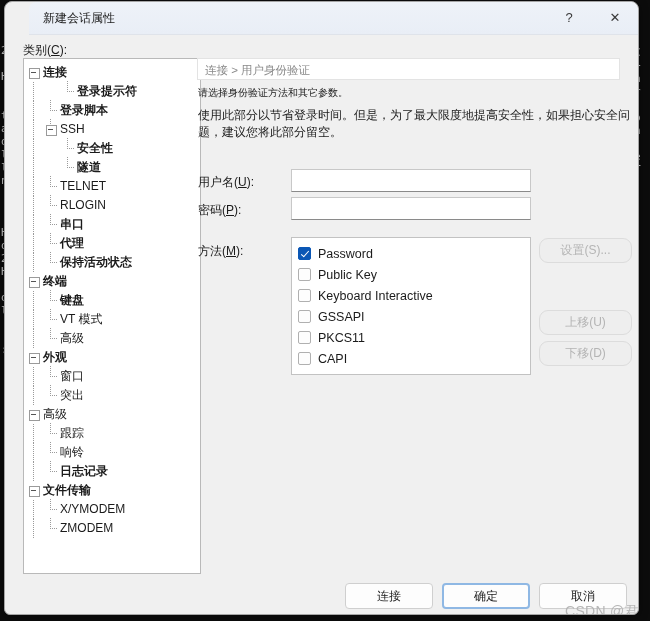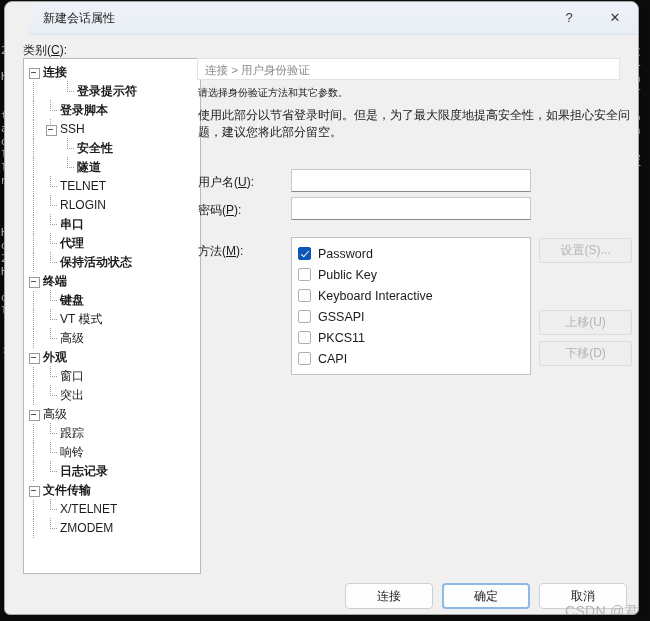--- a/index.html
+++ b/index.html
@@ -267,21 +267,21 @@
     transform: rotate(42deg);
   }
 
   .sidebtn {
     position: absolute;
     left: 534px;
     width: 93px;
     height: 25px;
     background: #eeeeee;
     border: 1px solid #dcdcdc;
-    border-radius: 2px;
+    border-radius: 9px;
     font-size: 12px;
     color: #b4b4b4;
     display: flex;
     align-items: center;
     justify-content: center;
     box-sizing: border-box;
   }
   #settings-button { top: 236px; }
   #moveup-button   { top: 308px; }
   #movedown-button { top: 339px; }
@@ -391,21 +391,21 @@
         <div class="tnode d1"><div class="vline" style="left: 9px; top: 0px; height: 19px;"></div><div class="elbow" style="left: 26px; top: -1px; width: 6px; height: 10px;"></div><span class="tlabel">VT 模式</span></div>
         <div class="tnode d1"><div class="vline" style="left: 9px; top: 0px; height: 19px;"></div><div class="elbow" style="left: 26px; top: -1px; width: 6px; height: 10px;"></div><span class="tlabel">高级</span></div>
         <div class="tnode d0 bold"><div class="toggler" style="left: 5px;"></div><span class="tlabel">外观</span></div>
         <div class="tnode d1"><div class="vline" style="left: 9px; top: 0px; height: 19px;"></div><div class="elbow" style="left: 26px; top: -1px; width: 6px; height: 10px;"></div><span class="tlabel">窗口</span></div>
         <div class="tnode d1"><div class="vline" style="left: 9px; top: 0px; height: 19px;"></div><div class="elbow" style="left: 26px; top: -1px; width: 6px; height: 10px;"></div><span class="tlabel">突出</span></div>
         <div class="tnode d0"><div class="toggler" style="left: 5px;"></div><span class="tlabel">高级</span></div>
         <div class="tnode d1"><div class="vline" style="left: 9px; top: 0px; height: 19px;"></div><div class="elbow" style="left: 26px; top: -1px; width: 6px; height: 10px;"></div><span class="tlabel">跟踪</span></div>
         <div class="tnode d1"><div class="vline" style="left: 9px; top: 0px; height: 19px;"></div><div class="elbow" style="left: 26px; top: -1px; width: 6px; height: 10px;"></div><span class="tlabel">响铃</span></div>
         <div class="tnode d1 bold"><div class="vline" style="left: 9px; top: 0px; height: 19px;"></div><div class="elbow" style="left: 26px; top: -1px; width: 6px; height: 10px;"></div><span class="tlabel">日志记录</span></div>
         <div class="tnode d0 bold"><div class="toggler" style="left: 5px;"></div><span class="tlabel">文件传输</span></div>
-        <div class="tnode d1"><div class="vline" style="left: 9px; top: 0px; height: 19px;"></div><div class="elbow" style="left: 26px; top: -1px; width: 6px; height: 10px;"></div><span class="tlabel">X/TELNET</span></div>
+        <div class="tnode d1"><div class="vline" style="left: 9px; top: 0px; height: 19px;"></div><div class="elbow" style="left: 26px; top: -1px; width: 6px; height: 10px;"></div><span class="tlabel">X/YMODEM</span></div>
         <div class="tnode d1"><div class="vline" style="left: 9px; top: 0px; height: 19px;"></div><div class="elbow" style="left: 26px; top: -1px; width: 6px; height: 10px;"></div><span class="tlabel">ZMODEM</span></div>
       </div>
   </div>
 
   <div id="breadcrumb">连接 &gt; 用户身份验证</div>
 
   <div id="desc-1">请选择身份验证方法和其它参数。</div>
   <div id="desc-2">使用此部分以节省登录时间。但是，为了最大限度地提高安全性，如果担心安全问题，建议您将此部分留空。</div>
 
   <div class="field-label" id="username-label">

